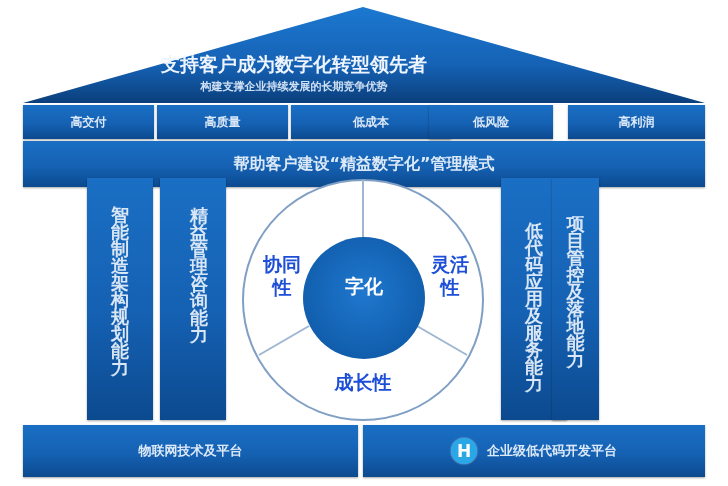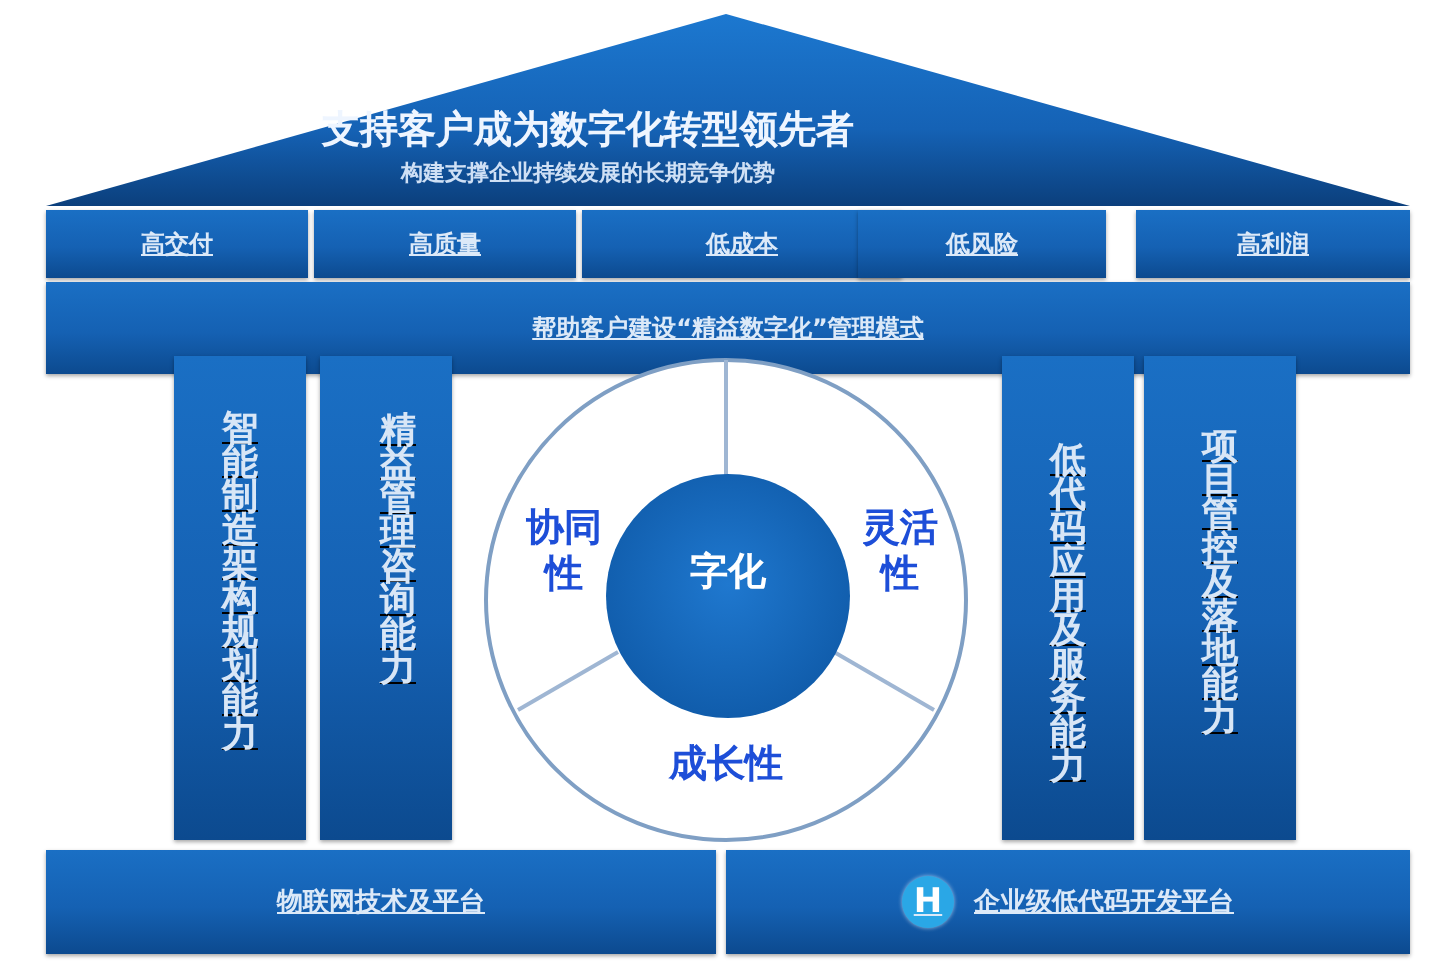--- a/index.html
+++ b/index.html
@@ -1,28 +1,28 @@
 <!DOCTYPE html>
 <html><head>
 <meta charset="utf-8">
 <style>
   html, body { margin:0; padding:0; background:#ffffff; }
   body { width:728px; height:486px; position:relative; overflow:hidden;
          font-family:"DejaVu Sans", sans-serif; }
   .abs { position:absolute; }
   .blue { background:linear-gradient(to bottom,#1a6fc4 0%,#1561b3 55%,#0c4a8f 100%);
-          box-shadow:0 1px 2px rgba(0,0,0,0.35);text-decoration:underline; }
+          box-shadow:0 1px 2px rgba(0,0,0,0.35); }
   .roof-svg { position:absolute; left:0; top:0; }
   .title { position:absolute; left:0; width:588px; text-align:center; color:#eef5ff;
            font-weight:bold; }
   .cell { position:absolute; top:105px; height:34px; display:flex; align-items:center;
           justify-content:center; color:#dce9f8; font-size:12px; font-weight:bold; }
   .band { position:absolute; left:23px; top:141px; width:682px; height:46px;
           display:flex; align-items:center; justify-content:center; color:#dce9f8;
-          font-size:12px; font-weight:bold; }
+          font-size:16px; font-weight:bold; }
   .col { position:absolute; top:178px; height:242px; display:flex; align-items:center;
          justify-content:center; }
   .col span { display:block; width:32px; color:#d8e6f6; font-size:18px; font-weight:bold;
               line-height:17px; text-align:center; word-break:break-all; }
   .col1 span { margin-top:-16px; }
   .col2 span { margin-top:-48px;margin-left:12px; }
   .col3 span { margin-top:16px; }
   .col4 span { margin-top:-16px; }
   .base { position:absolute; top:425px; height:52px; display:flex; align-items:center;
           justify-content:center; color:#dce9f8; font-size:13px; font-weight:bold; }
@@ -60,21 +60,21 @@
 
 <div class="col col1 blue" style="left:87px;width:66px;">
   <span>智能制造架构规划能力</span>
 </div>
 <div class="col col2 blue" style="left:160px;width:66px;">
   <span>精益管理咨询能力</span>
 </div>
 <div class="col col3 blue" style="left:501px;width:66px;">
   <span>低代码应用及服务能力</span>
 </div>
-<div class="col col4 blue" style="left:572px;width:76px;">
+<div class="col col4 blue" style="left:552px;width:47px;">
   <span>项目管控及落地能力</span>
 </div>
 
 <svg class="abs" style="left:0;top:0;" width="728" height="486">
   <defs>
     <radialGradient id="coreg" cx="0.5" cy="0.45" r="0.6">
       <stop offset="0" stop-color="#1f78cf"></stop>
       <stop offset="1" stop-color="#0f5aa8"></stop>
     </radialGradient>
   </defs>

